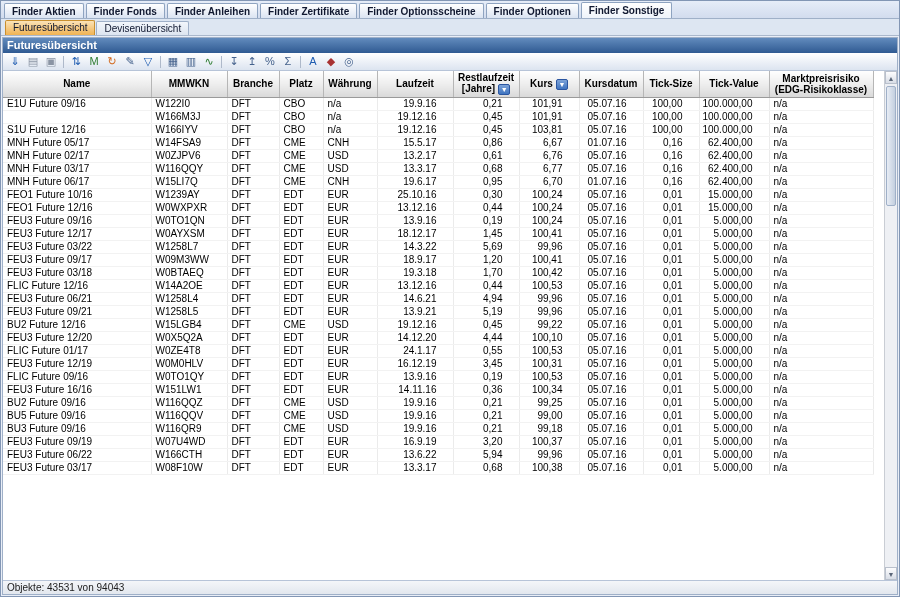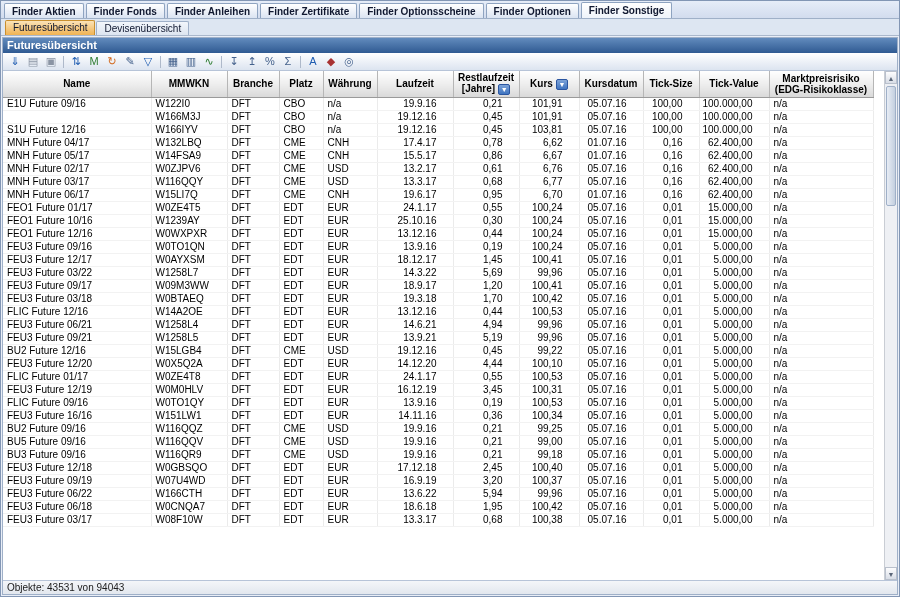--- a/index.html
+++ b/index.html
@@ -257,34 +257,20 @@
               <td class="al">n/a</td>
               <td class="ar">19.12.16</td>
               <td class="ar">0,45</td>
               <td class="ar">103,81</td>
               <td class="ar">05.07.16</td>
               <td class="ar">100,00</td>
               <td class="ar">100.000,00</td>
               <td class="al">n/a</td>
             </tr>
             <tr>
-              <td class="al">MNH Future 04/17</td>
-              <td class="al">W132LBQ</td>
-              <td class="al">DFT</td>
-              <td class="al">CME</td>
-              <td class="al">CNH</td>
-              <td class="ar">17.4.17</td>
-              <td class="ar">0,78</td>
-              <td class="ar">6,62</td>
-              <td class="ar">01.07.16</td>
-              <td class="ar">0,16</td>
-              <td class="ar">62.400,00</td>
-              <td class="al">n/a</td>
-            </tr>
-            <tr>
               <td class="al">MNH Future 05/17</td>
               <td class="al">W14FSA9</td>
               <td class="al">DFT</td>
               <td class="al">CME</td>
               <td class="al">CNH</td>
               <td class="ar">15.5.17</td>
               <td class="ar">0,86</td>
               <td class="ar">6,67</td>
               <td class="ar">01.07.16</td>
               <td class="ar">0,16</td>
@@ -327,34 +313,20 @@
               <td class="al">CNH</td>
               <td class="ar">19.6.17</td>
               <td class="ar">0,95</td>
               <td class="ar">6,70</td>
               <td class="ar">01.07.16</td>
               <td class="ar">0,16</td>
               <td class="ar">62.400,00</td>
               <td class="al">n/a</td>
             </tr>
             <tr>
-              <td class="al">FEO1 Future 01/17</td>
-              <td class="al">W0ZE4T5</td>
-              <td class="al">DFT</td>
-              <td class="al">EDT</td>
-              <td class="al">EUR</td>
-              <td class="ar">24.1.17</td>
-              <td class="ar">0,55</td>
-              <td class="ar">100,24</td>
-              <td class="ar">05.07.16</td>
-              <td class="ar">0,01</td>
-              <td class="ar">15.000,00</td>
-              <td class="al">n/a</td>
-            </tr>
-            <tr>
               <td class="al">FEO1 Future 10/16</td>
               <td class="al">W1239AY</td>
               <td class="al">DFT</td>
               <td class="al">EDT</td>
               <td class="al">EUR</td>
               <td class="ar">25.10.16</td>
               <td class="ar">0,30</td>
               <td class="ar">100,24</td>
               <td class="ar">05.07.16</td>
               <td class="ar">0,01</td>
@@ -607,34 +579,20 @@
               <td class="al">USD</td>
               <td class="ar">19.9.16</td>
               <td class="ar">0,21</td>
               <td class="ar">99,18</td>
               <td class="ar">05.07.16</td>
               <td class="ar">0,01</td>
               <td class="ar">5.000,00</td>
               <td class="al">n/a</td>
             </tr>
             <tr>
-              <td class="al">FEU3 Future 12/18</td>
-              <td class="al">W0GBSQO</td>
-              <td class="al">DFT</td>
-              <td class="al">EDT</td>
-              <td class="al">EUR</td>
-              <td class="ar">17.12.18</td>
-              <td class="ar">2,45</td>
-              <td class="ar">100,40</td>
-              <td class="ar">05.07.16</td>
-              <td class="ar">0,01</td>
-              <td class="ar">5.000,00</td>
-              <td class="al">n/a</td>
-            </tr>
-            <tr>
               <td class="al">FEU3 Future 09/19</td>
               <td class="al">W07U4WD</td>
               <td class="al">DFT</td>
               <td class="al">EDT</td>
               <td class="al">EUR</td>
               <td class="ar">16.9.19</td>
               <td class="ar">3,20</td>
               <td class="ar">100,37</td>
               <td class="ar">05.07.16</td>
               <td class="ar">0,01</td>
@@ -643,34 +601,20 @@
             </tr>
             <tr>
               <td class="al">FEU3 Future 06/22</td>
               <td class="al">W166CTH</td>
               <td class="al">DFT</td>
               <td class="al">EDT</td>
               <td class="al">EUR</td>
               <td class="ar">13.6.22</td>
               <td class="ar">5,94</td>
               <td class="ar">99,96</td>
-              <td class="ar">05.07.16</td>
-              <td class="ar">0,01</td>
-              <td class="ar">5.000,00</td>
-              <td class="al">n/a</td>
-            </tr>
-            <tr>
-              <td class="al">FEU3 Future 06/18</td>
-              <td class="al">W0CNQA7</td>
-              <td class="al">DFT</td>
-              <td class="al">EDT</td>
-              <td class="al">EUR</td>
-              <td class="ar">18.6.18</td>
-              <td class="ar">1,95</td>
-              <td class="ar">100,42</td>
               <td class="ar">05.07.16</td>
               <td class="ar">0,01</td>
               <td class="ar">5.000,00</td>
               <td class="al">n/a</td>
             </tr>
             <tr>
               <td class="al">FEU3 Future 03/17</td>
               <td class="al">W08F10W</td>
               <td class="al">DFT</td>
               <td class="al">EDT</td>

